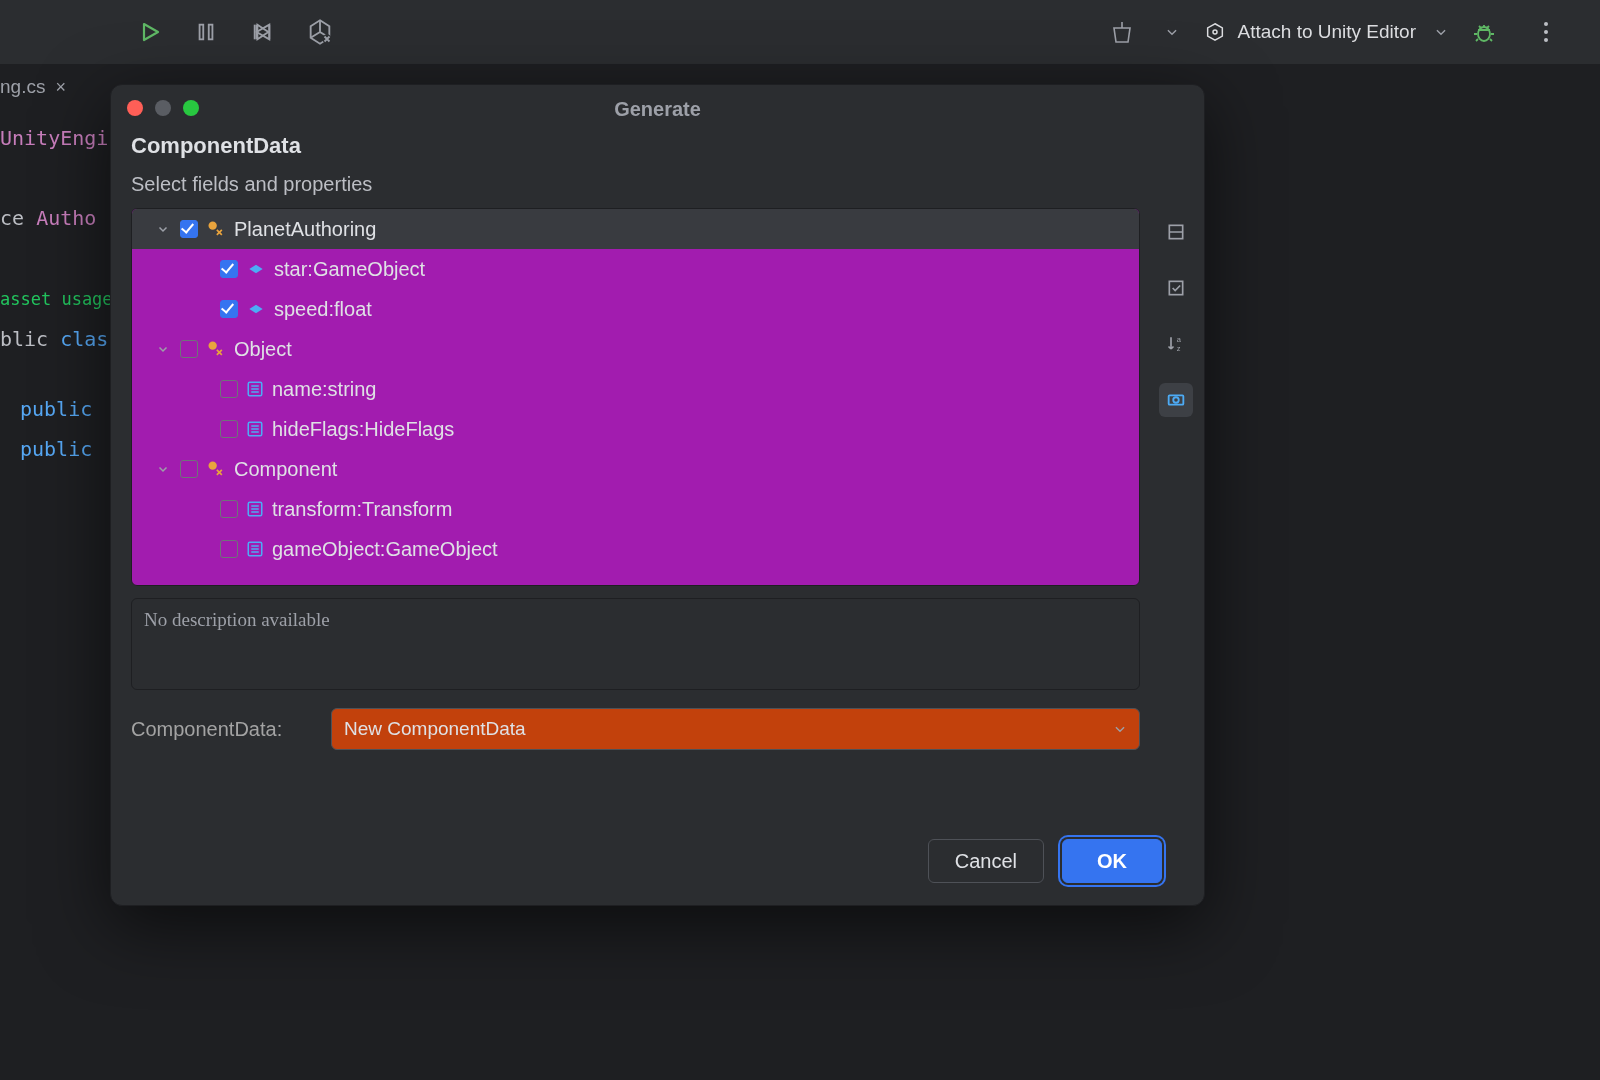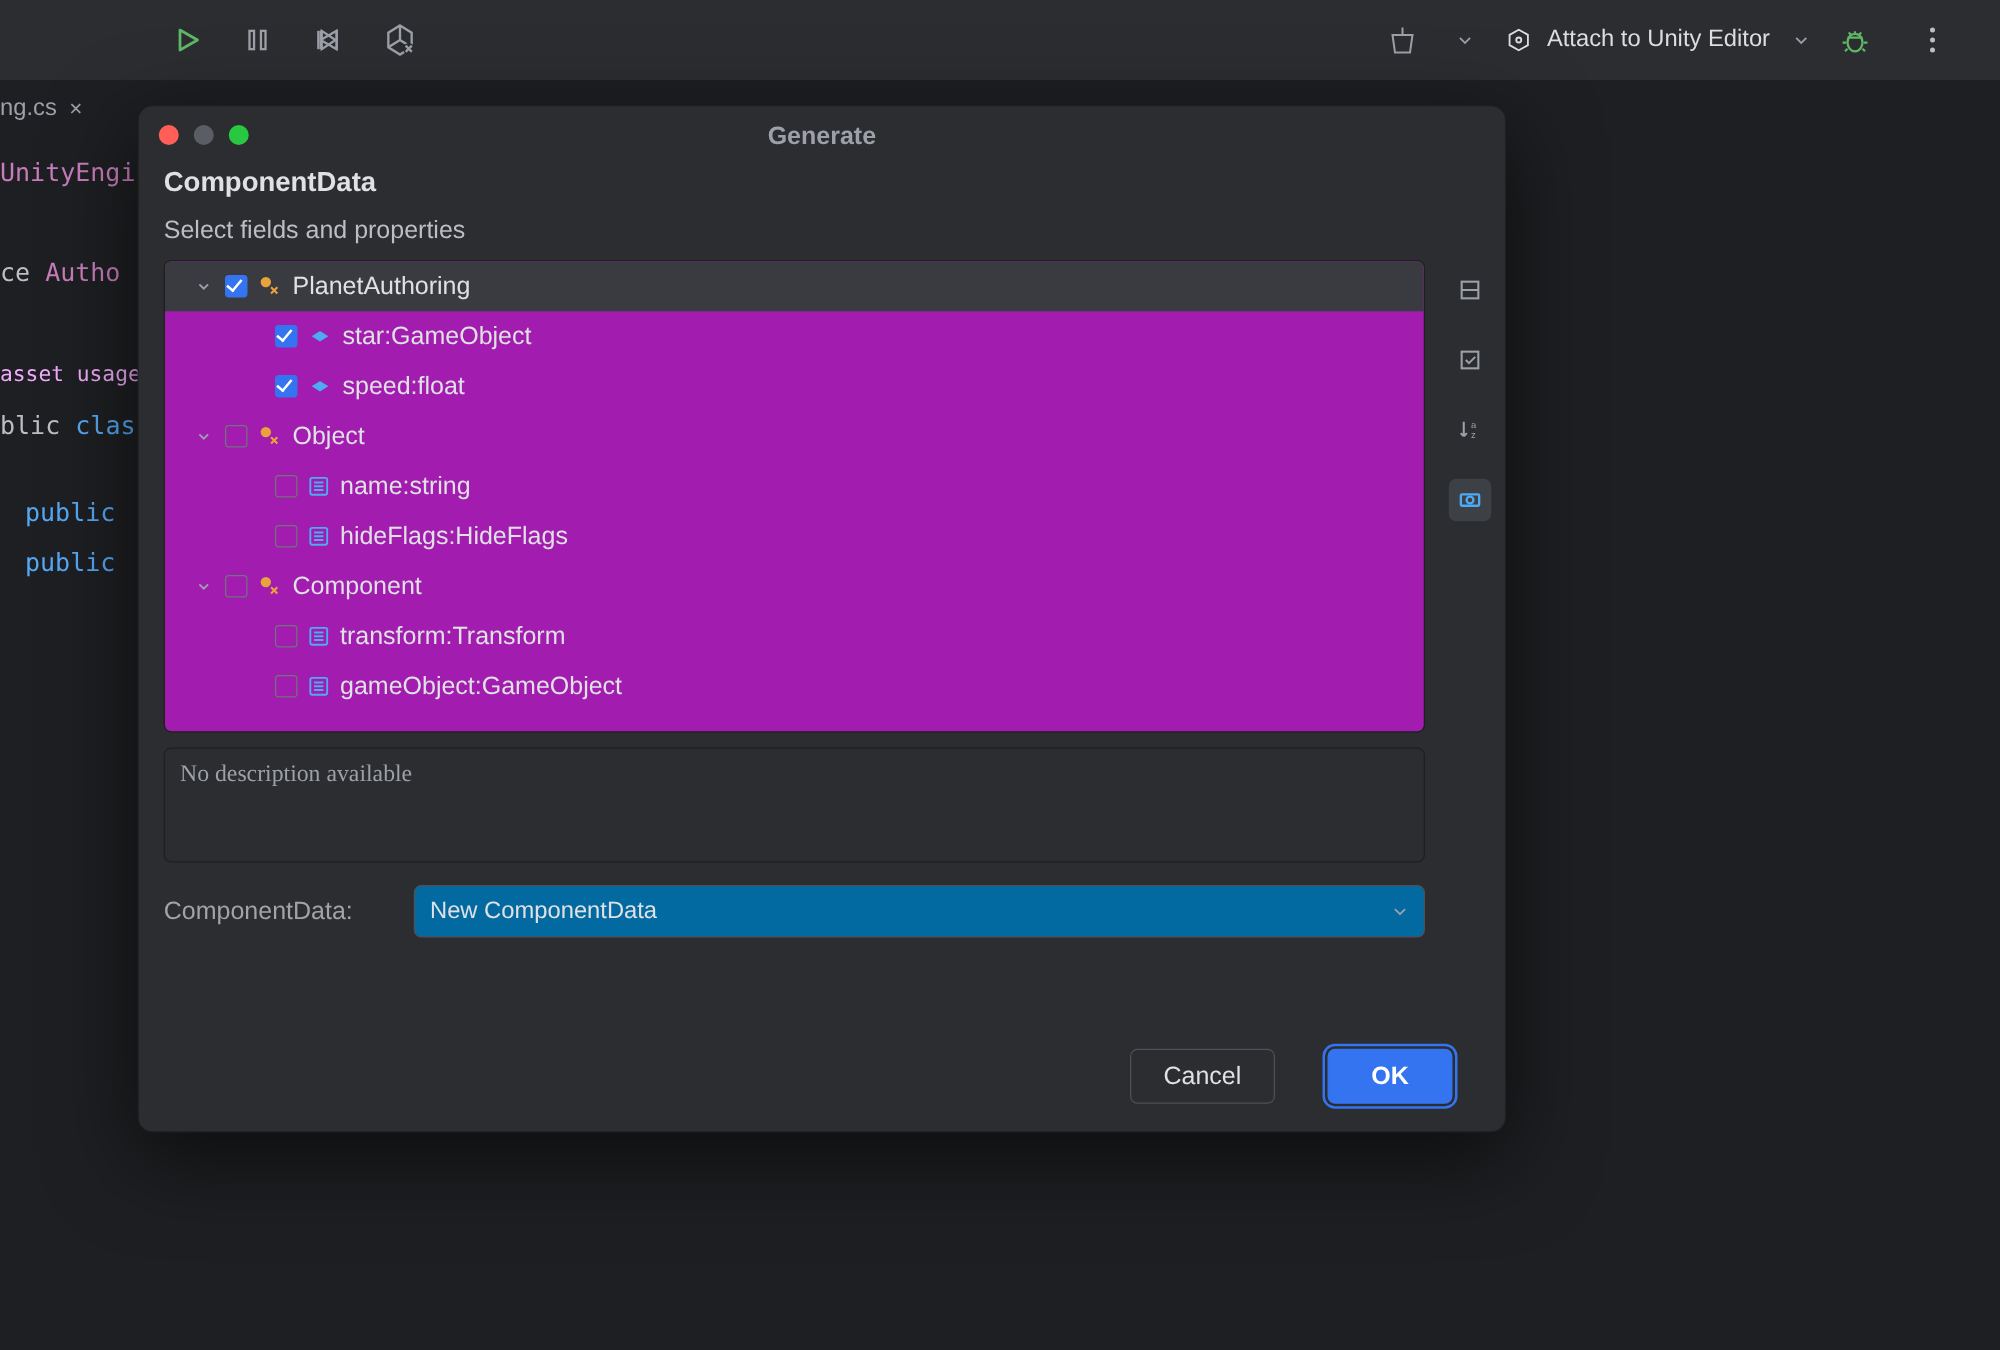--- a/index.html
+++ b/index.html
@@ -49,21 +49,21 @@
   .editor-bg { position: absolute; top: 66px; left: 0; width: 1600px; height: 1014px; background:#1e1f22; }
   .editor-tabs { display:flex; align-items:center; height:42px; padding-left:0; }
   .ed-tab {
     display:flex; align-items:center; gap:10px;
     height:42px; padding:0 12px 0 0; color:#9da0a8; font-size:19px;
     border-bottom: 0px solid transparent;
   }
   .editor-code { padding-top: 10px; font-family: ui-monospace, Menlo, monospace; font-size:20px; line-height: 40px; }
   .kw-purple { color:#c77dbb; }
   .kw-blue { color:#56a8f5; }
-  .kw-gray { color:#f0abfc; }
+  .kw-gray { color:#22c55e; }
   .kw-white { color:#bcbec4; }
 
   
   .dialog {
     position: absolute;
     top: 84px; left: 110px;
     width: 1095px; height: 822px;
     background: #2b2d30;
     border: 1px solid #1e1f22;
     border-radius: 12px;
@@ -119,32 +119,31 @@
   .desc-pane {
     margin-top:12px; margin-right:8px;
     border:1px solid #1e1f22; border-radius:6px;
     background:#2b2d30; height:92px;
     padding:10px 12px; font-size:19px; color:#9da0a8;font-family:Liberation Serif, serif;
   }
 
   .form-row { display:flex; align-items:center; gap:14px; margin-top:18px; margin-right:8px; }
   .form-label { width:186px; font-size:20px; color:#a3a3a3; }
   .form-select {
-    flex:1; height:42px; background:#0369a1; border:1px solid #4e5157;
+    flex:1; height:42px; background:#c2410c; border:1px solid #4e5157;
     border-radius:6px; color:#dfe1e5; font-size:19px;
     display:flex; align-items:center; justify-content:space-between;
     padding:0 12px;
   }
 
   .dlg-buttons { display:flex; justify-content:flex-end; gap:18px; padding:18px 42px 22px 0; align-items:center; }
   .btn {
     height:44px; padding:0 26px; border-radius:6px; font-size:20px;
     display:flex; align-items:center; justify-content:center;
     border:1px solid transparent;
-    margin-left:24px;
   }
   .btn.secondary { background:#2b2d30; color:#dfe1e5; border-color:#4e5157; }
   .btn.primary   { background:#3574f0; color:#fff; border-color:#3574f0; box-shadow: 0 0 0 2px #2b2d30, 0 0 0 4px #3574f0; font-weight:600; padding:0 34px; }
 
   
   svg { display:block; }
 </style>
 </head>
 <body>
 

